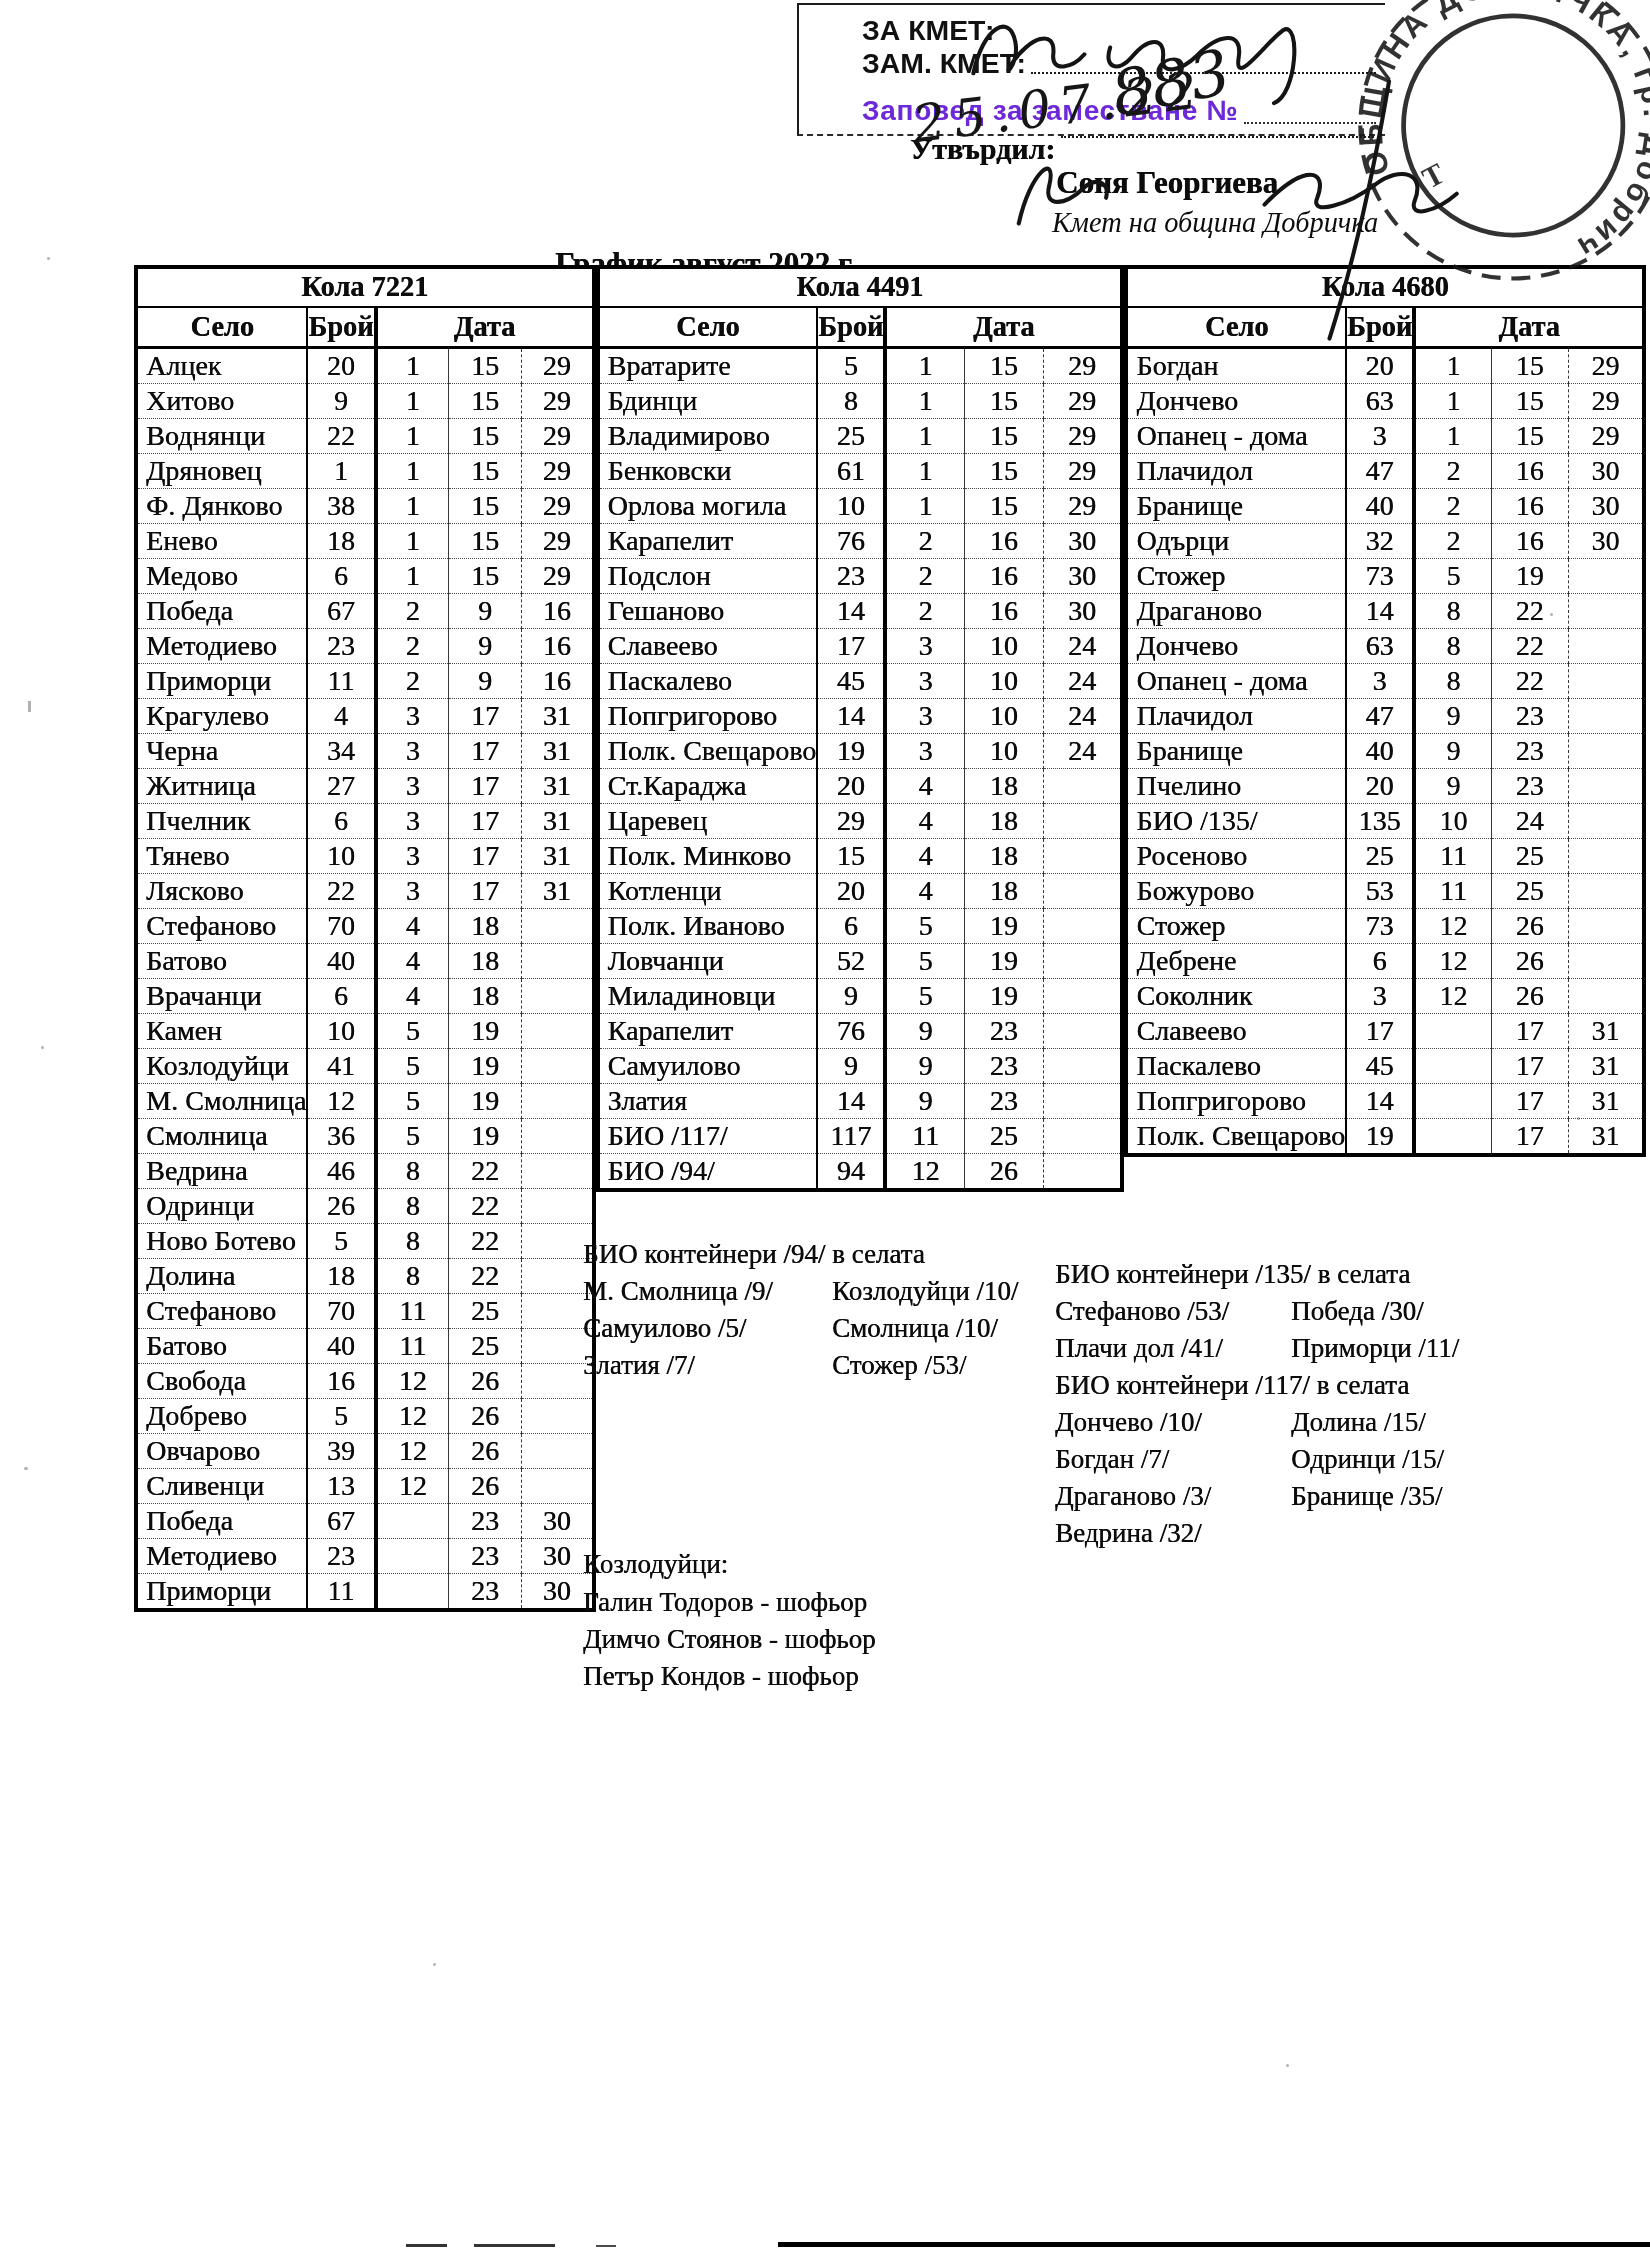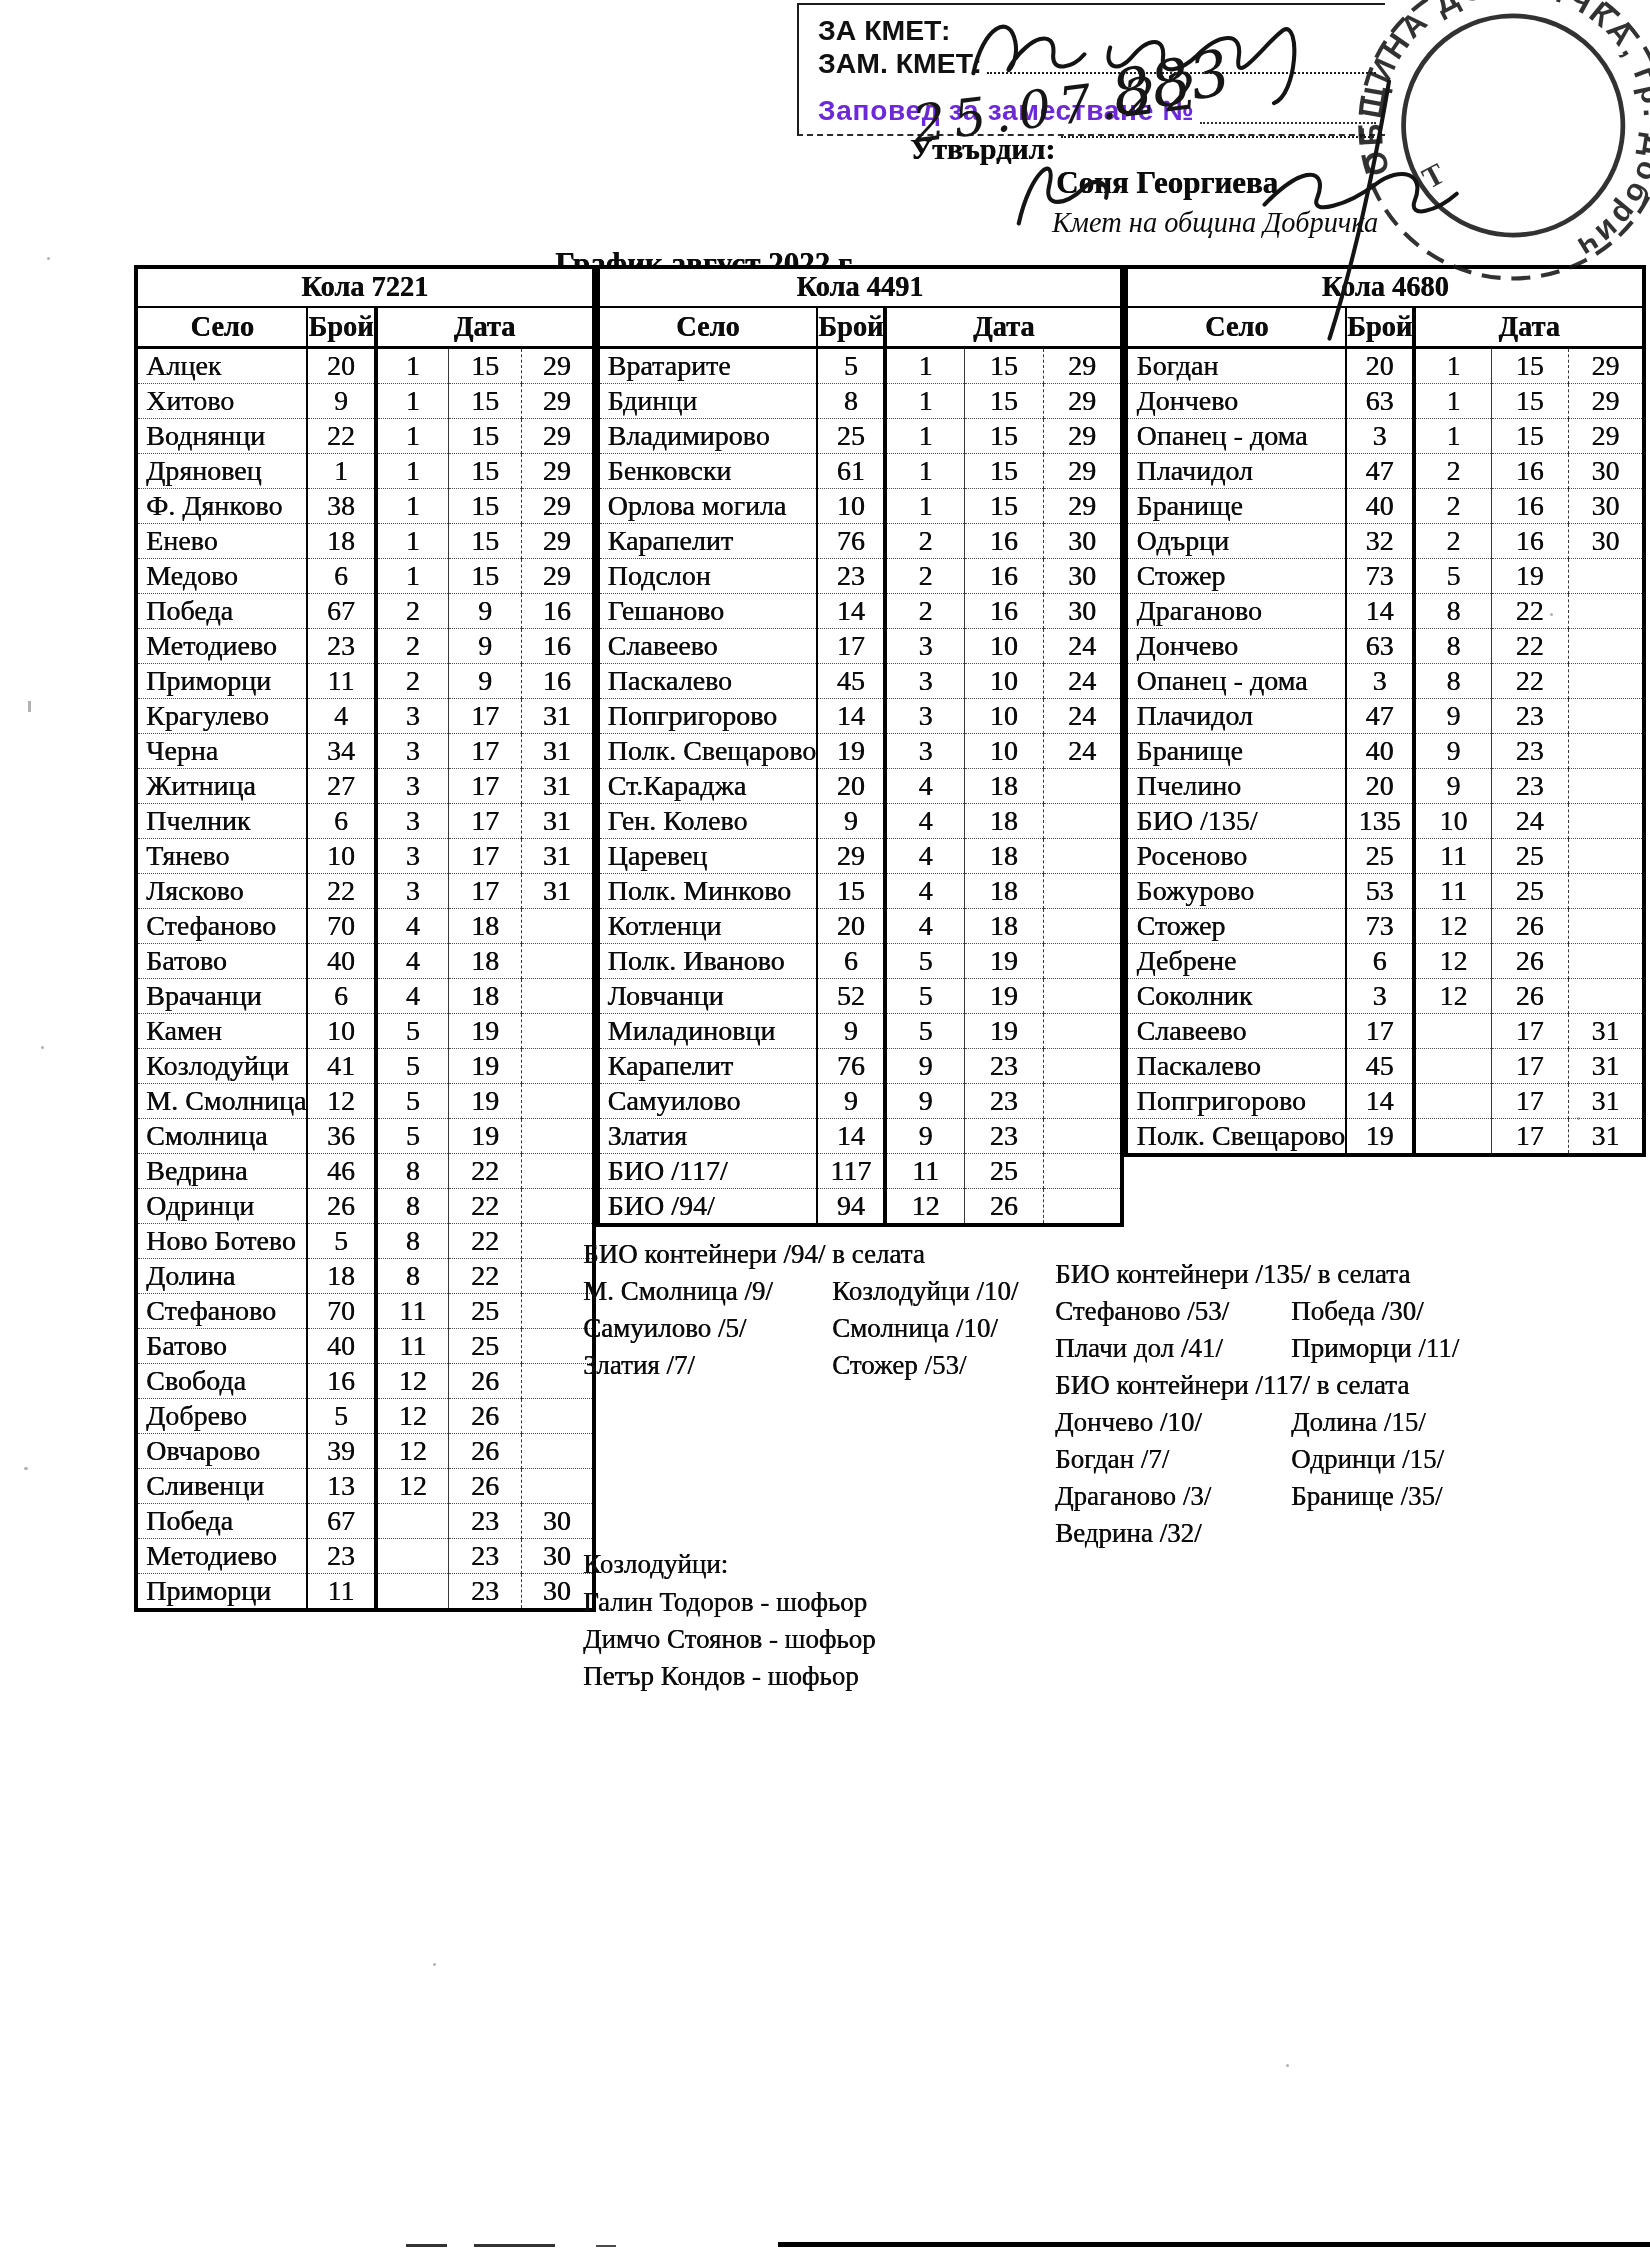--- a/index.html
+++ b/index.html
@@ -6,21 +6,21 @@
   #page{
     position:relative; width:1651px; height:2250px; background:#ffffff;
     overflow:hidden; font-family:"Liberation Serif",serif; color:#0c0c0c;
   }
   
   .slip{
     position:absolute; left:797px; top:2.7px; width:588px; height:133px;
     border-top:2.7px solid #1c1c1c; border-left:2.7px solid #1c1c1c;
     border-bottom:2px dashed #2a2a2a; box-sizing:border-box; padding:9.5px 6.8px 0 19px;
   }
-  .slip-row{display:flex; align-items:flex-end;}
+  .slip-row{display:flex; align-items:flex-end;margin-left:44px;}
   .slip-bold{font-family:"Liberation Sans",sans-serif; font-weight:bold; font-size:28.4px; line-height:1.15; white-space:nowrap; color:#111;}
   .slip-small{font-family:"Liberation Sans",sans-serif; font-weight:bold; font-size:28px; color:#6d28d9; letter-spacing:0.7px; white-space:nowrap; filter:blur(0.3px);}
   .leader{flex:1; border-bottom:2.7px dotted #1b1b1b; height:4.1px; margin:0 2.7px 5.4px 5.4px;}
   .leader-sm{border-bottom:2.7px dotted #2e2e2e; margin-bottom:2.7px;}
   .slip-l3{margin-top:15px;}
   
   .utv{position:absolute; left:910px; top:132px; width:467px; display:flex; align-items:flex-start;}
   .utv-label{font-weight:bold; font-size:30px; white-space:nowrap; text-shadow:0.4px 0 0 currentColor;}
   .approver-name{position:absolute; left:1056px; top:165px; font-weight:bold; font-size:31px; text-shadow:0.5px 0 0 currentColor; z-index:2;}
   .approver-title{position:absolute; left:1052px; top:207px; font-style:italic; font-size:28.4px; z-index:2;}
@@ -497,27 +497,20 @@
             <td class="c-d3">24</td>
           </tr>
           <tr>
             <td class="c-selo">Ст.Караджа</td>
             <td class="c-broy">20</td>
             <td class="c-d1">4</td>
             <td class="c-d2">18</td>
             <td class="c-d3"></td>
           </tr>
           <tr>
-            <td class="c-selo">Ген. Колево</td>
-            <td class="c-broy">9</td>
-            <td class="c-d1">4</td>
-            <td class="c-d2">18</td>
-            <td class="c-d3"></td>
-          </tr>
-          <tr>
             <td class="c-selo">Царевец</td>
             <td class="c-broy">29</td>
             <td class="c-d1">4</td>
             <td class="c-d2">18</td>
             <td class="c-d3"></td>
           </tr>
           <tr>
             <td class="c-selo">Полк. Минково</td>
             <td class="c-broy">15</td>
             <td class="c-d1">4</td>

